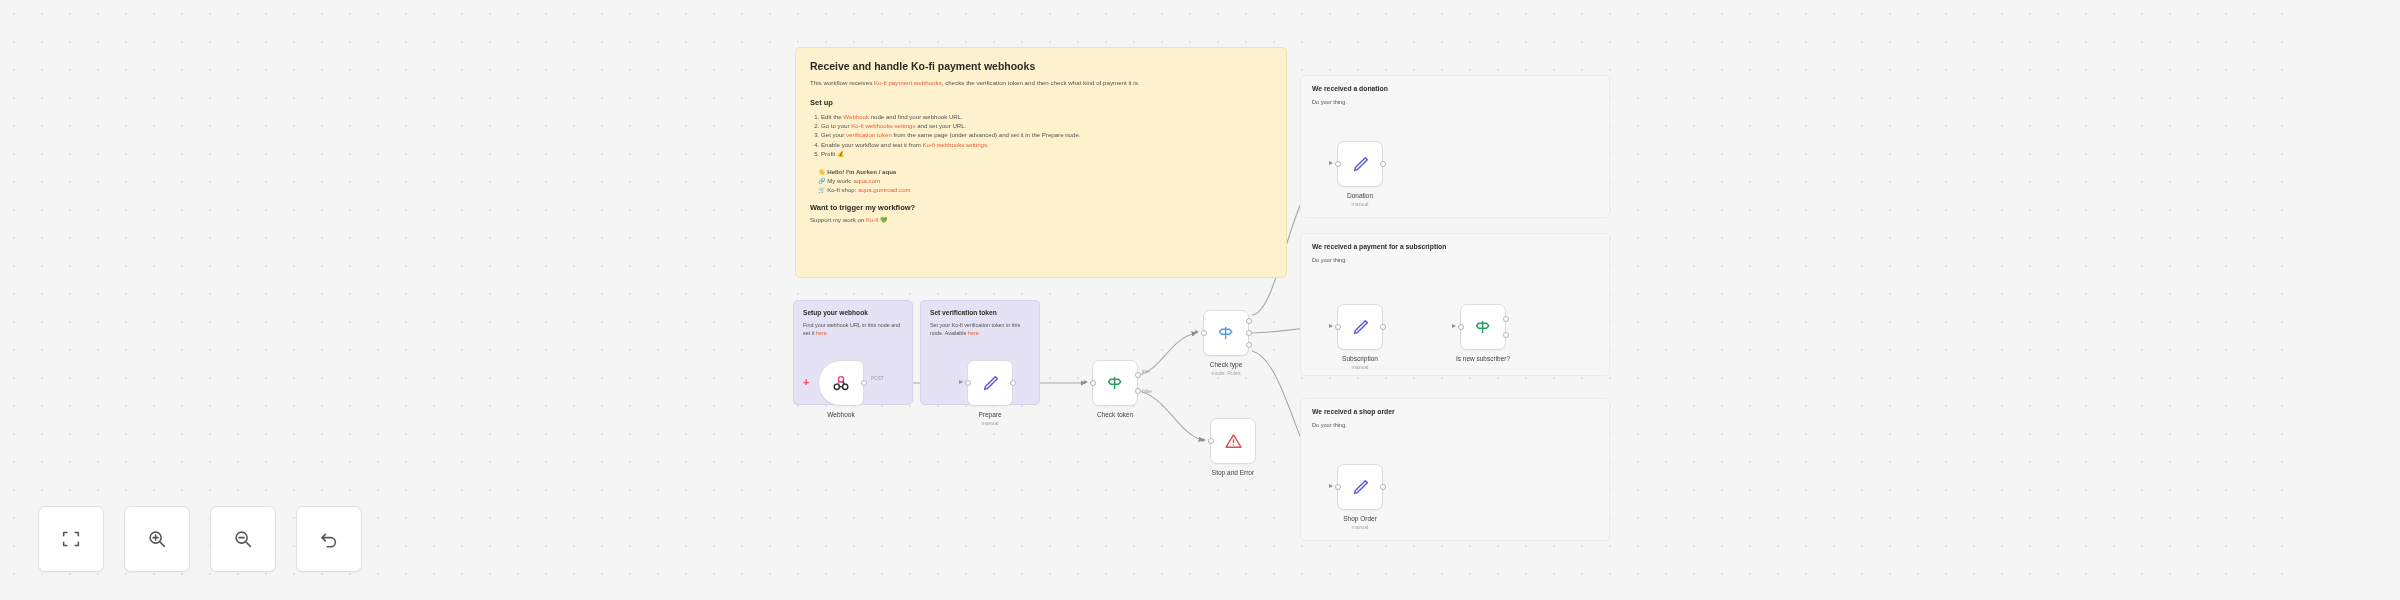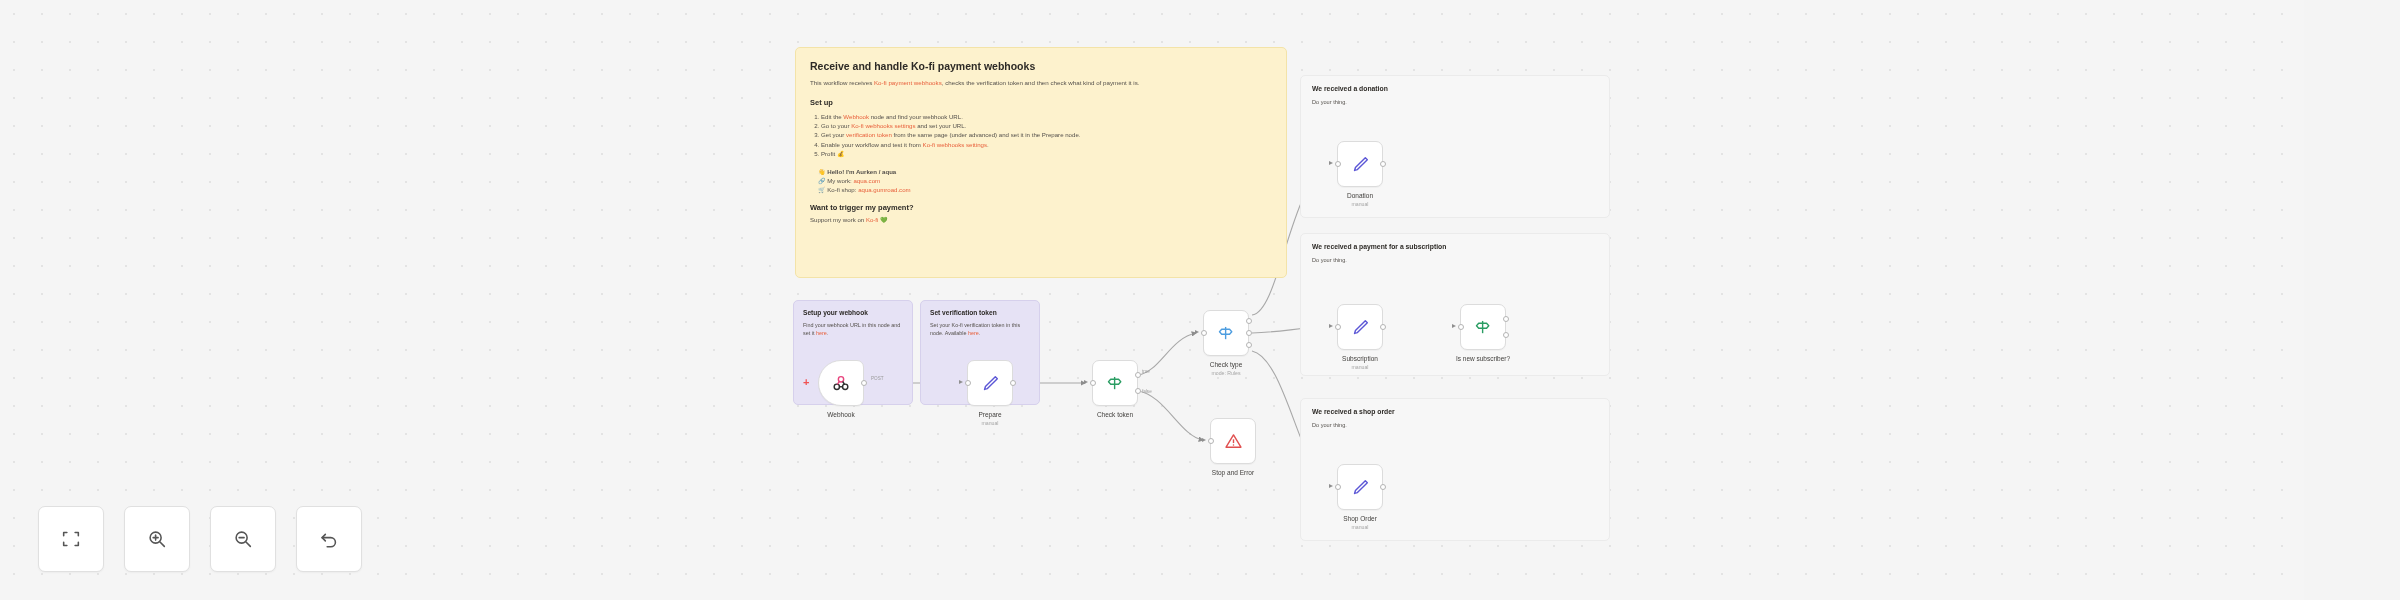--- a/index.html
+++ b/index.html
@@ -214,21 +214,21 @@
       <li>
         <span>🔗</span>
         <span>My work: </span><span class="lnk">aqua.com</span>
       </li>
       <li>
         <span>🛒</span>
         <span>Ko-fi shop: </span><span class="lnk">aqua.gumroad.com</span>
       </li>
     </ul>
 
-    <div class="note-h" style="font-size:7.5px; margin-bottom:4px;">Want to trigger my payment?</div>
+    <div class="note-h" style="font-size:7.5px; margin-bottom:4px;">Want to trigger my workflow?</div>
     <div class="note-sub" style="font-size:6.1px;">
       <span>Support my work on </span><span class="lnk">Ko-fi</span><span> 💚</span>
     </div>
   </div>
 
   <div class="sticky sticky-purple" style="left:793px; top:300px; width:120px; height:105px; padding:8px 9px;">
     <div class="note-title" style="font-size:6.6px; margin-bottom:5px;">Setup your webhook</div>
     <div class="note-sub" style="font-size:5.4px;">
       <span>Find your webhook URL in this node and set it </span><span class="lnk">here</span><span>.</span>
     </div>

